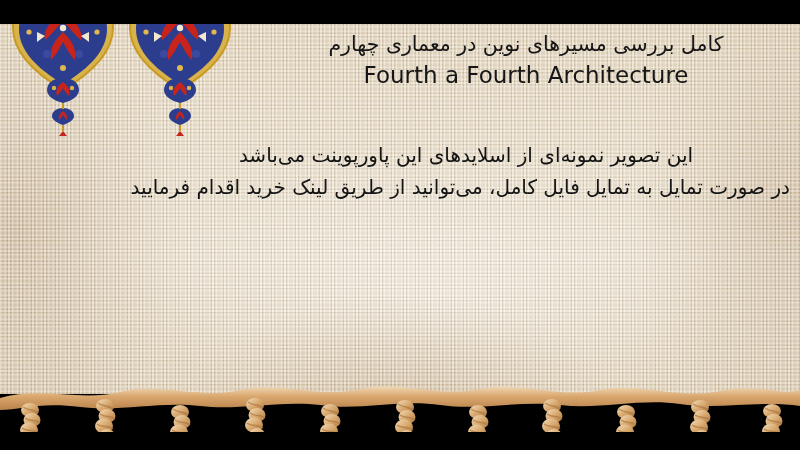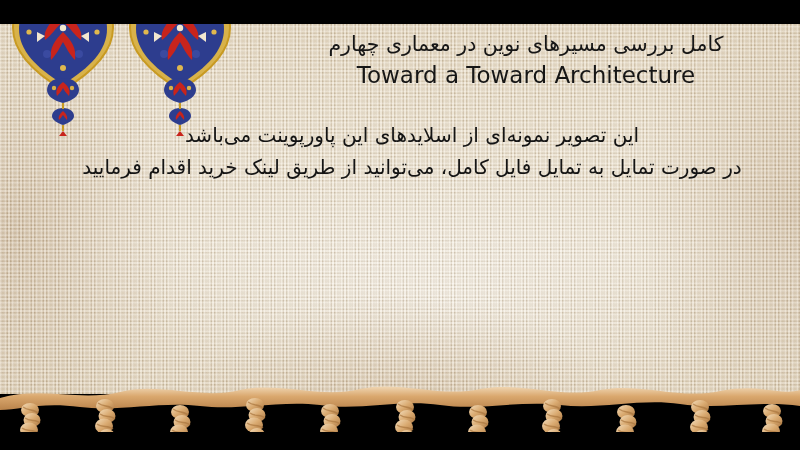--- a/index.html
+++ b/index.html
@@ -97,22 +97,22 @@
     line-height: 1.3;
     direction: ltr;
     margin-top: 1px;
     white-space: nowrap;
   }
 
   
   .body-block {
     position: absolute;
     right: 10px;
-    top: 96px;
-    width: 756px;
+    top: 116px;
+    width: 648px;
     text-align: center;
     direction: rtl;
     color: #141414;
   }
   .body-line {
     font-size: 20px;
     line-height: 1.58;
     white-space: nowrap;
   }
 
@@ -201,21 +201,21 @@
         <use href="#medallion"></use>
       </g>
       <g transform="translate(180,104)">
         <use href="#pendant"></use>
       </g>
     </svg>
   </div>
 
   <div class="title-block">
     <div class="title-fa">کامل بررسی مسیرهای نوین در معماری چهارم</div>
-    <div class="title-en">Toward a Toward Architecture</div>
+    <div class="title-en">Fourth a Fourth Architecture</div>
   </div>
 
   <div class="body-block">
     <div class="body-line">این تصویر نمونه‌ای از اسلایدهای این پاورپوینت می‌باشد</div>
     <div class="body-line">در صورت تمایل به تمایل فایل کامل، می‌توانید از طریق لینک خرید اقدام فرمایید</div>
   </div>
 
   <div class="fringe-band">
     <svg class="fringe-svg" width="800" height="94" viewBox="0 0 800 94">
       <defs>

